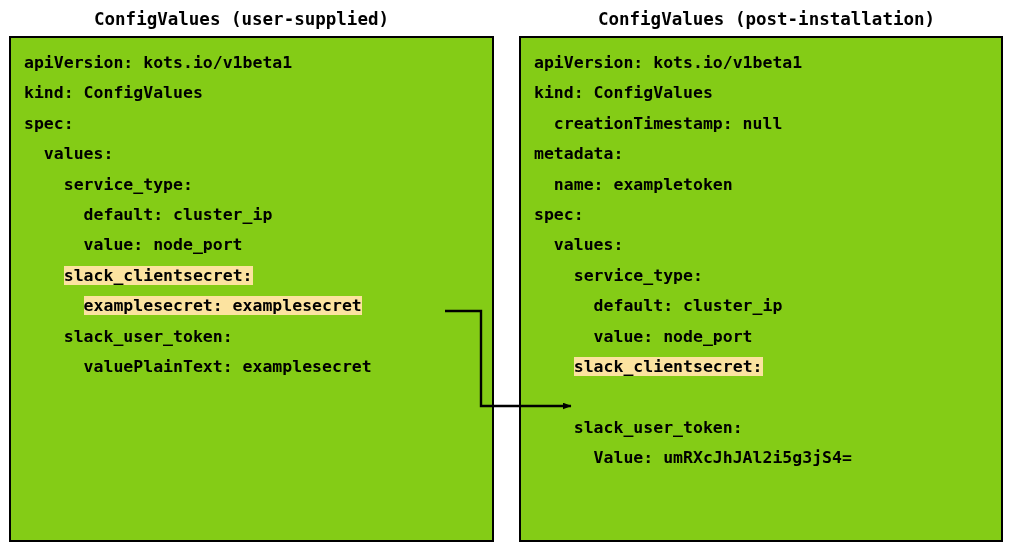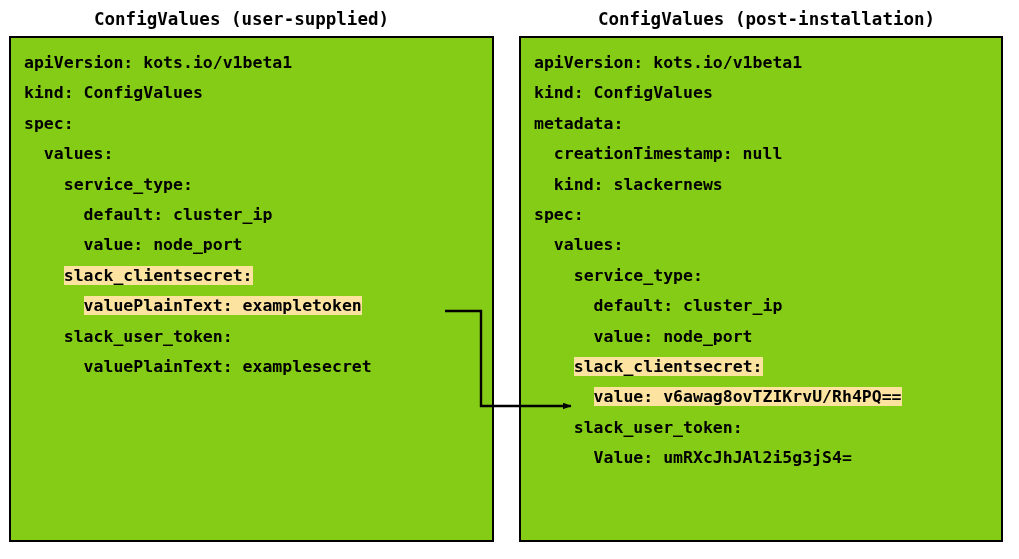--- a/index.html
+++ b/index.html
@@ -101,43 +101,43 @@
   <div class="code-box" id="code-box-left">
     <div class="code-lines" id="lines-left">
         <div class="code-line">apiVersion: kots.io/v1beta1</div>
         <div class="code-line">kind: ConfigValues</div>
         <div class="code-line">spec:</div>
         <div class="code-line">  values:</div>
         <div class="code-line">    service_type:</div>
         <div class="code-line">      default: cluster_ip</div>
         <div class="code-line">      value: node_port</div>
         <div class="code-line"><span class="seg">    </span><span class="seg hl">slack_clientsecret:</span></div>
-        <div class="code-line"><span class="seg">      </span><span class="seg hl">valuePlainText: exampletoken</span></div>
+        <div class="code-line"><span class="seg">      </span><span class="seg hl">examplesecret: examplesecret</span></div>
         <div class="code-line">    slack_user_token:</div>
         <div class="code-line">      valuePlainText: examplesecret</div>
       </div>
   </div>
 </div>
 
 <div class="panel" id="panel-right">
   <div class="panel-title">ConfigValues (post-installation)</div>
   <div class="code-box" id="code-box-right">
     <div class="code-lines" id="lines-right">
         <div class="code-line">apiVersion: kots.io/v1beta1</div>
         <div class="code-line">kind: ConfigValues</div>
+        <div class="code-line">  creationTimestamp: null</div>
         <div class="code-line">metadata:</div>
-        <div class="code-line">  creationTimestamp: null</div>
-        <div class="code-line">  kind: slackernews</div>
+        <div class="code-line">  name: exampletoken</div>
         <div class="code-line">spec:</div>
         <div class="code-line">  values:</div>
         <div class="code-line">    service_type:</div>
         <div class="code-line">      default: cluster_ip</div>
         <div class="code-line">      value: node_port</div>
         <div class="code-line"><span class="seg">    </span><span class="seg hl">slack_clientsecret:</span></div>
-        <div class="code-line"><span class="seg">      </span><span class="seg hl">value: v6awag8ovTZIKrvU/Rh4PQ==</span></div>
+        <div class="code-line"><span class="seg">      </span></div>
         <div class="code-line">    slack_user_token:</div>
         <div class="code-line">      Value: umRXcJhJAl2i5g3jS4=</div>
       </div>
   </div>
 </div>
 
 <svg id="connector-layer" viewBox="0 0 1019 559" width="1019" height="559">
   <defs>
     <marker id="arrowhead" markerWidth="9" markerHeight="7" refX="8.5" refY="3.5" orient="auto" markerUnits="userSpaceOnUse">
       <polygon points="0 0, 9 3.5, 0 7" fill="#000000"></polygon>

